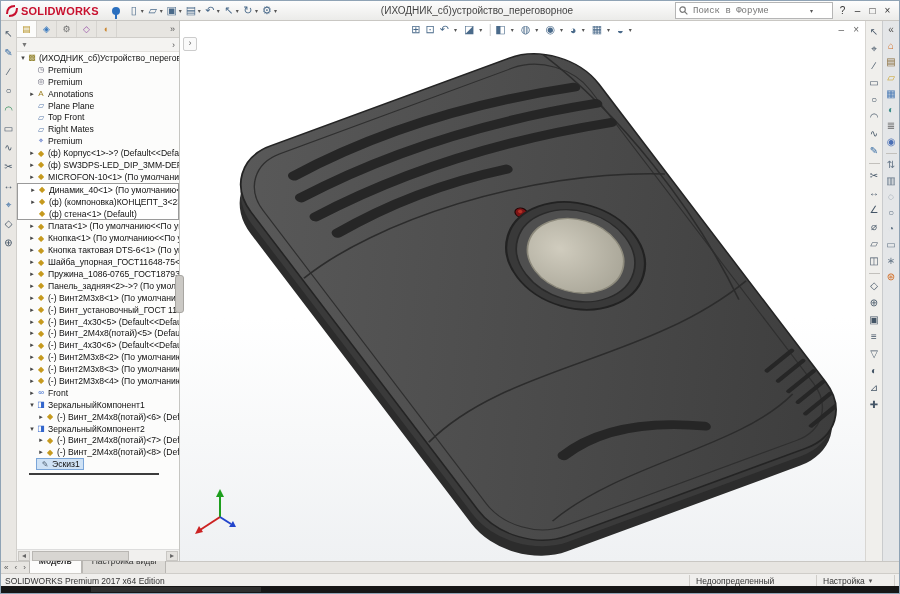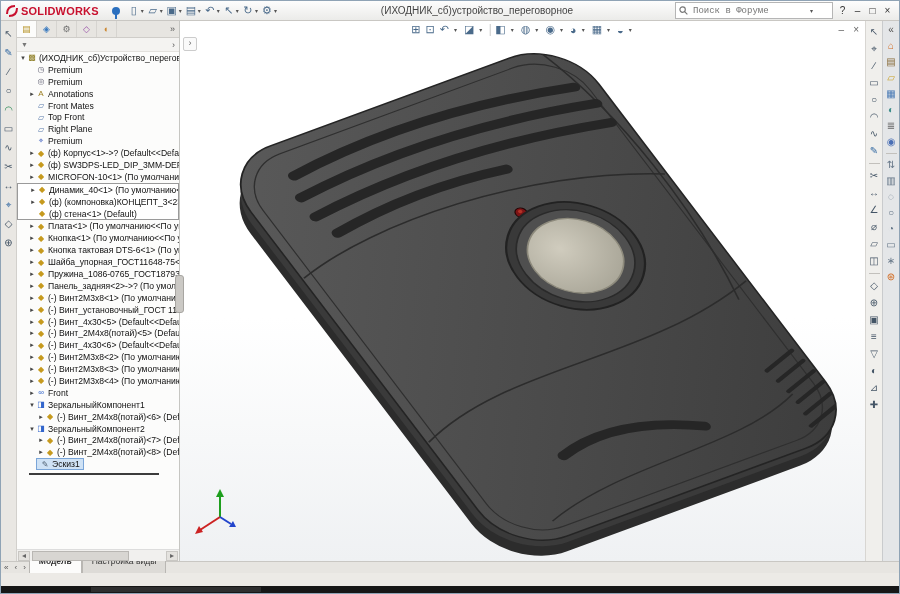--- a/index.html
+++ b/index.html
@@ -175,35 +175,35 @@
           <span class="arrow">▸</span>
           <span class="row-wrap">
             <span class="tico" style="color: rgb(154, 125, 32);">A</span>
             <span class="tlabel">Annotations</span>
           </span>
         </div>
         <div class="tree-row" style="padding-left: 11px;">
           <span class="arrow"></span>
           <span class="row-wrap">
             <span class="tico" style="color: rgb(85, 119, 170);">▱</span>
-            <span class="tlabel">Front Mates</span>
+            <span class="tlabel">Plane Plane</span>
           </span>
         </div>
         <div class="tree-row" style="padding-left: 11px;">
           <span class="arrow"></span>
           <span class="row-wrap">
             <span class="tico" style="color: rgb(85, 119, 170);">▱</span>
             <span class="tlabel">Top Front</span>
           </span>
         </div>
         <div class="tree-row" style="padding-left: 11px;">
           <span class="arrow"></span>
           <span class="row-wrap">
             <span class="tico" style="color: rgb(85, 119, 170);">▱</span>
-            <span class="tlabel">Right Plane</span>
+            <span class="tlabel">Right Mates</span>
           </span>
         </div>
         <div class="tree-row" style="padding-left: 11px;">
           <span class="arrow"></span>
           <span class="row-wrap">
             <span class="tico" style="color: rgb(51, 85, 187);">⌖</span>
             <span class="tlabel">Premium</span>
           </span>
         </div>
         <div class="tree-row" style="padding-left: 11px;">
@@ -541,18 +541,29 @@
     </div>
 
   <div class="bottom-tabs" id="bottom-tabs">
       <span class="tab-scroll">«</span>
       <span class="tab-scroll">‹</span>
       <span class="tab-scroll">›</span>
       <span class="btab active">Модель</span>
       <span class="btab">Настройка виды</span>
     </div>
 
+  <div class="statusbar">
+    <span class="sb-left">SOLIDWORKS Premium 2017 x64 Edition</span>
+    <span class="sb-sep" style="left:688px;"></span>
+    <span class="sb-state">Недоопределенный</span>
+    <span class="sb-sep" style="left:815px;"></span>
+    <div class="sb-config">
+      <span>Настройка</span>
+      <span style="font-size:7px;color:#555;">▾</span>
+    </div>
+    <span class="sb-sep" style="left:893px;"></span>
+  </div>
 
   <div class="sliver">
     <span class="sliver-seg"></span>
   </div>
 
 </div>
 
 </body></html>

